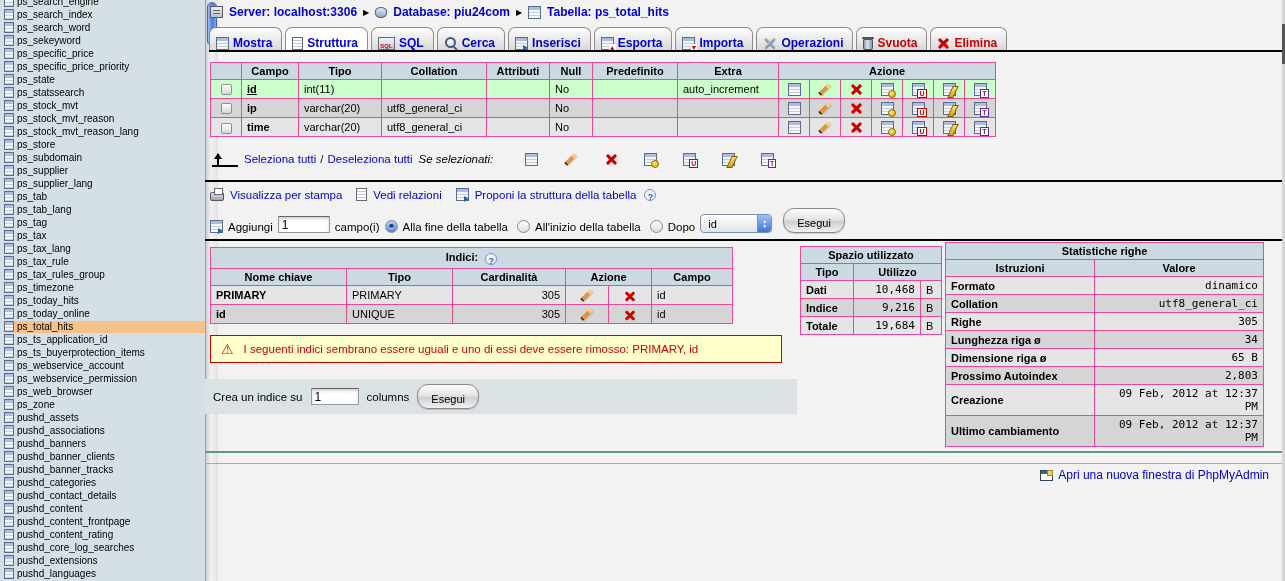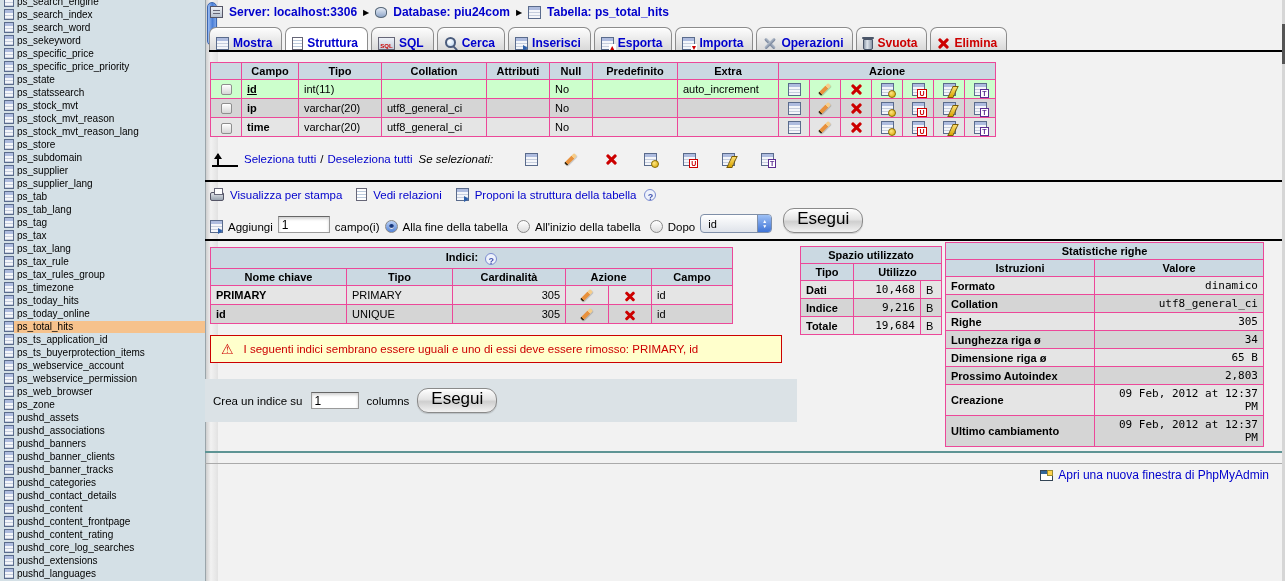--- a/index.html
+++ b/index.html
@@ -73,37 +73,37 @@
   #addfield{position:absolute;left:13px;top:208px;display:flex;align-items:flex-end;gap:5px;font-size:11.5px}
 
   
   #indexes-table{position:absolute;left:13px;top:247px}
   #indexes-table .cap{height:20px}
   
   #warning{position:absolute;left:13px;top:335px;width:572px;border:1px solid var(--red);background:var(--warn-bg);color:var(--red);display:flex;align-items:center;gap:10px;padding:6px 10px;font-size:11.5px}
   .warn-tri{color:var(--red);font-size:14px;line-height:14px}
 
   
-  #create-index{position:absolute;left:8px;top:379px;width:592px;height:43px;background:#dbe2e6;display:flex;align-items:center;gap:8px;padding-left:8px;font-size:11.5px}
+  #create-index{position:absolute;left:8px;top:379px;width:592px;height:35px;background:#dbe2e6;display:flex;align-items:center;gap:8px;padding-left:8px;font-size:11.5px}
 
   
   #space-table{position:absolute;left:603px;top:246px}
   #stats-table{position:absolute;left:748px;top:242px}
   #space-table td,#stats-table td{height:17px}
 
   
   #footer-link{position:absolute;right:16px;top:468px;display:flex;align-items:center;gap:5px;font-size:12px}
   #footer-link .lnk{color:var(--link);cursor:pointer}
 
   
   .aqua-check{display:inline-block;width:11px;height:11px;border:1px solid #8e8e8e;border-radius:2px;background:linear-gradient(#fff,#d6d6d6);box-shadow:inset 0 1px 1px #fff;vertical-align:middle}
   .aqua-radio{display:inline-block;position:relative;width:13px;height:13px;border:1px solid #888;border-radius:50%;background:linear-gradient(#fff,#ddd);vertical-align:middle}
   .aqua-radio.sel{background:linear-gradient(#bcd2f5,#5585da)}
   .aqua-radio.sel::after{content:"";position:absolute;left:3px;top:3px;width:5px;height:5px;border-radius:50%;background:#16367c;box-shadow:0 -1px 1px #fff inset}
-  .aqua-btn{display:inline-block;padding:0 13px 3px;border:1px solid #8a8a8a;border-radius:11px;background:linear-gradient(#ffffff,#e4e4e4 45%,#cfcfcf 55%,#f2f2f2);font-size:17px;cursor:pointer;box-shadow:0 1px 1px rgba(0,0,0,.15)}
+  .aqua-btn{display:inline-block;padding:8px 13px 3px;border:1px solid #8a8a8a;border-radius:11px;background:linear-gradient(#ffffff,#e4e4e4 45%,#cfcfcf 55%,#f2f2f2);font-size:11px;cursor:pointer;box-shadow:0 1px 1px rgba(0,0,0,.15)}
   .aqua-input{height:17px;border:1px solid #9a9a9a;border-top-color:#666;background:#fff;box-shadow:inset 0 2px 3px rgba(0,0,0,.18);font:12px "Liberation Sans",sans-serif;padding:0 3px}
   .aqua-select{display:inline-flex;align-items:center;height:19px;border:1px solid #7f8fa8;border-radius:4px;background:linear-gradient(#fff,#dfe3ea);font-size:11px;padding-left:7px;cursor:pointer;overflow:hidden}
   .aqua-select .step{margin-left:8px;width:14px;height:100%;background:linear-gradient(#9ec0f5,#3f74d6);display:flex;flex-direction:column;align-items:center;justify-content:center;color:#fff;font-size:5px;line-height:5px;border-left:1px solid #7f8fa8}
 
   
   .ic{display:inline-block;position:relative;vertical-align:middle;flex:none}
   .ic-tbl{width:13px;height:13px;border:1px solid #5a6b8c;background-color:#fff;background-image:linear-gradient(to bottom,#aebcdf 0,#aebcdf 3px,rgba(0,0,0,0) 3px),repeating-linear-gradient(to bottom,#f4f6fa 0,#f4f6fa 2px,#c6cede 2px,#c6cede 3px)}
   .ic-tbl.s{width:10px;height:11px}
   .ov-key::after{content:"";position:absolute;right:-3px;bottom:-3px;width:6px;height:6px;border:1px solid #8a6d00;border-radius:50%;background:radial-gradient(circle at 35% 35%,#ffe680,#d8a500)}
   .ov-u::after{content:"U";position:absolute;right:-3px;bottom:-3px;color:#c00;background:#fff;border:1px solid #c00;font-size:7px;font-weight:bold;line-height:7px;padding:0 1px}

